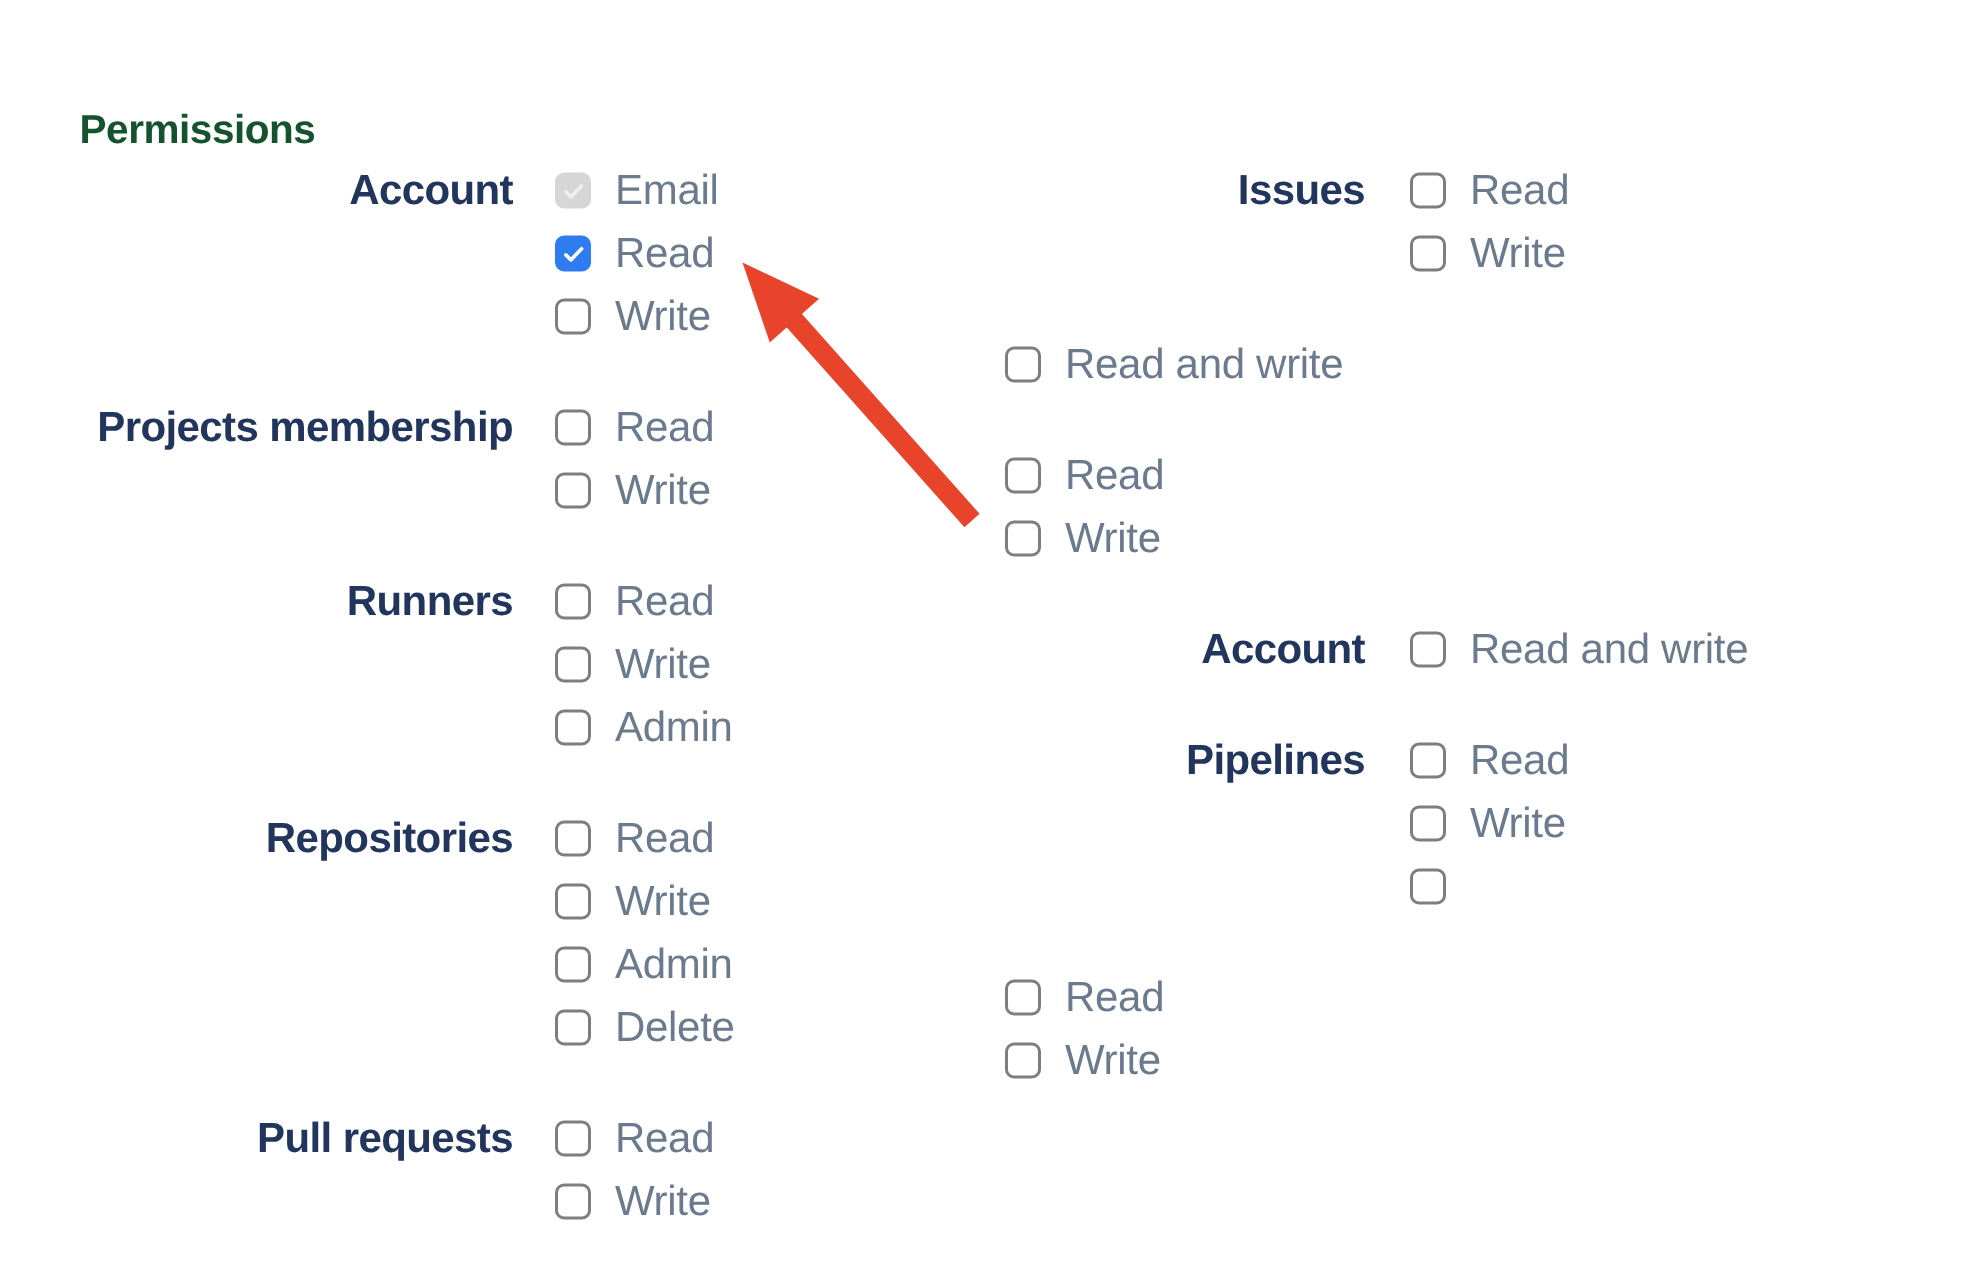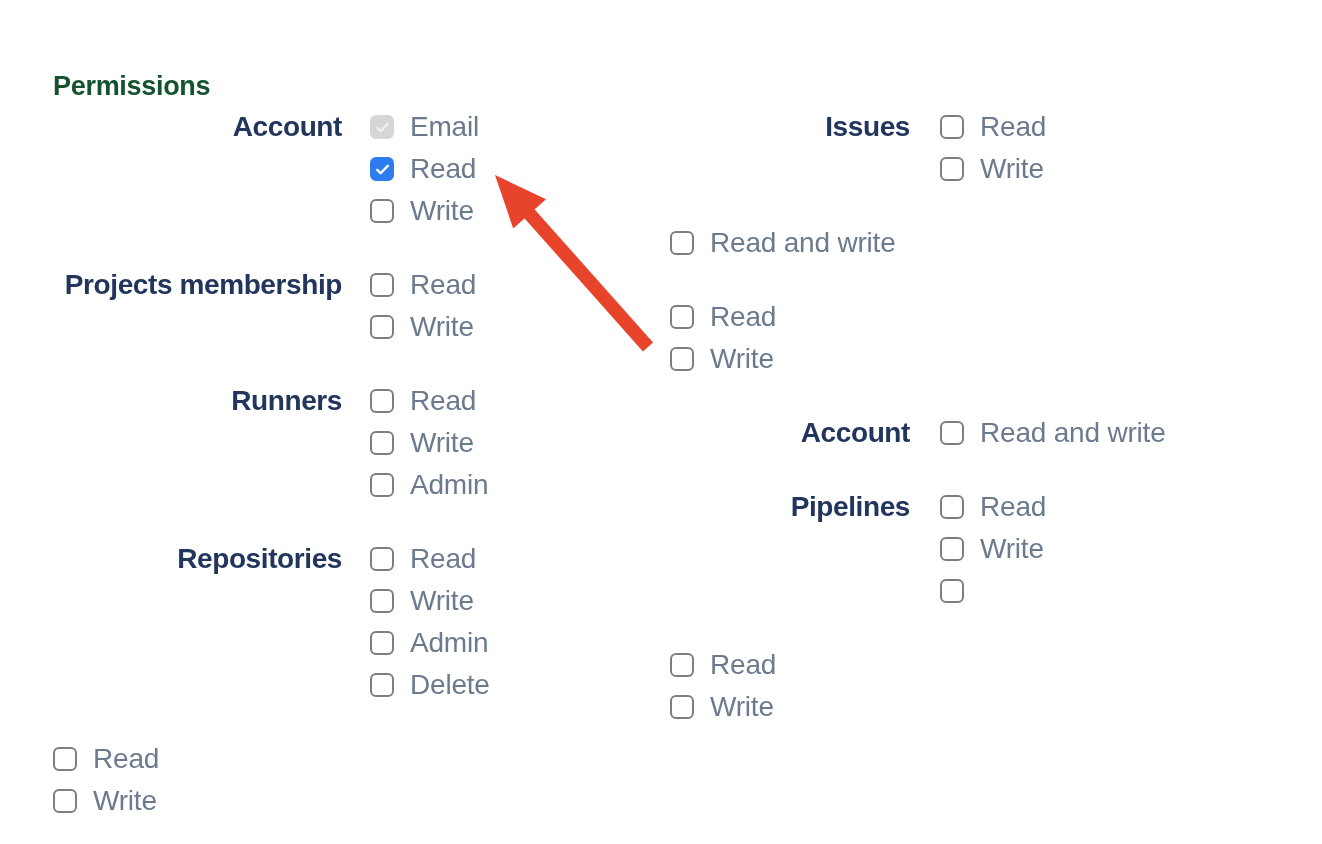--- a/index.html
+++ b/index.html
@@ -124,20 +124,21 @@
     <span class="checkbox"></span>
     <span class="option-label">Admin</span>
   </label>
           <label class="option unchecked">
     <span class="checkbox"></span>
     <span class="option-label">Delete</span>
   </label>
         </div>
       </div>
       <div class="group">
+        <div class="group-label">Pull requests</div>
         <div class="options">
           <label class="option unchecked">
     <span class="checkbox"></span>
     <span class="option-label">Read</span>
   </label>
           <label class="option unchecked">
     <span class="checkbox"></span>
     <span class="option-label">Write</span>
   </label>
         </div>

